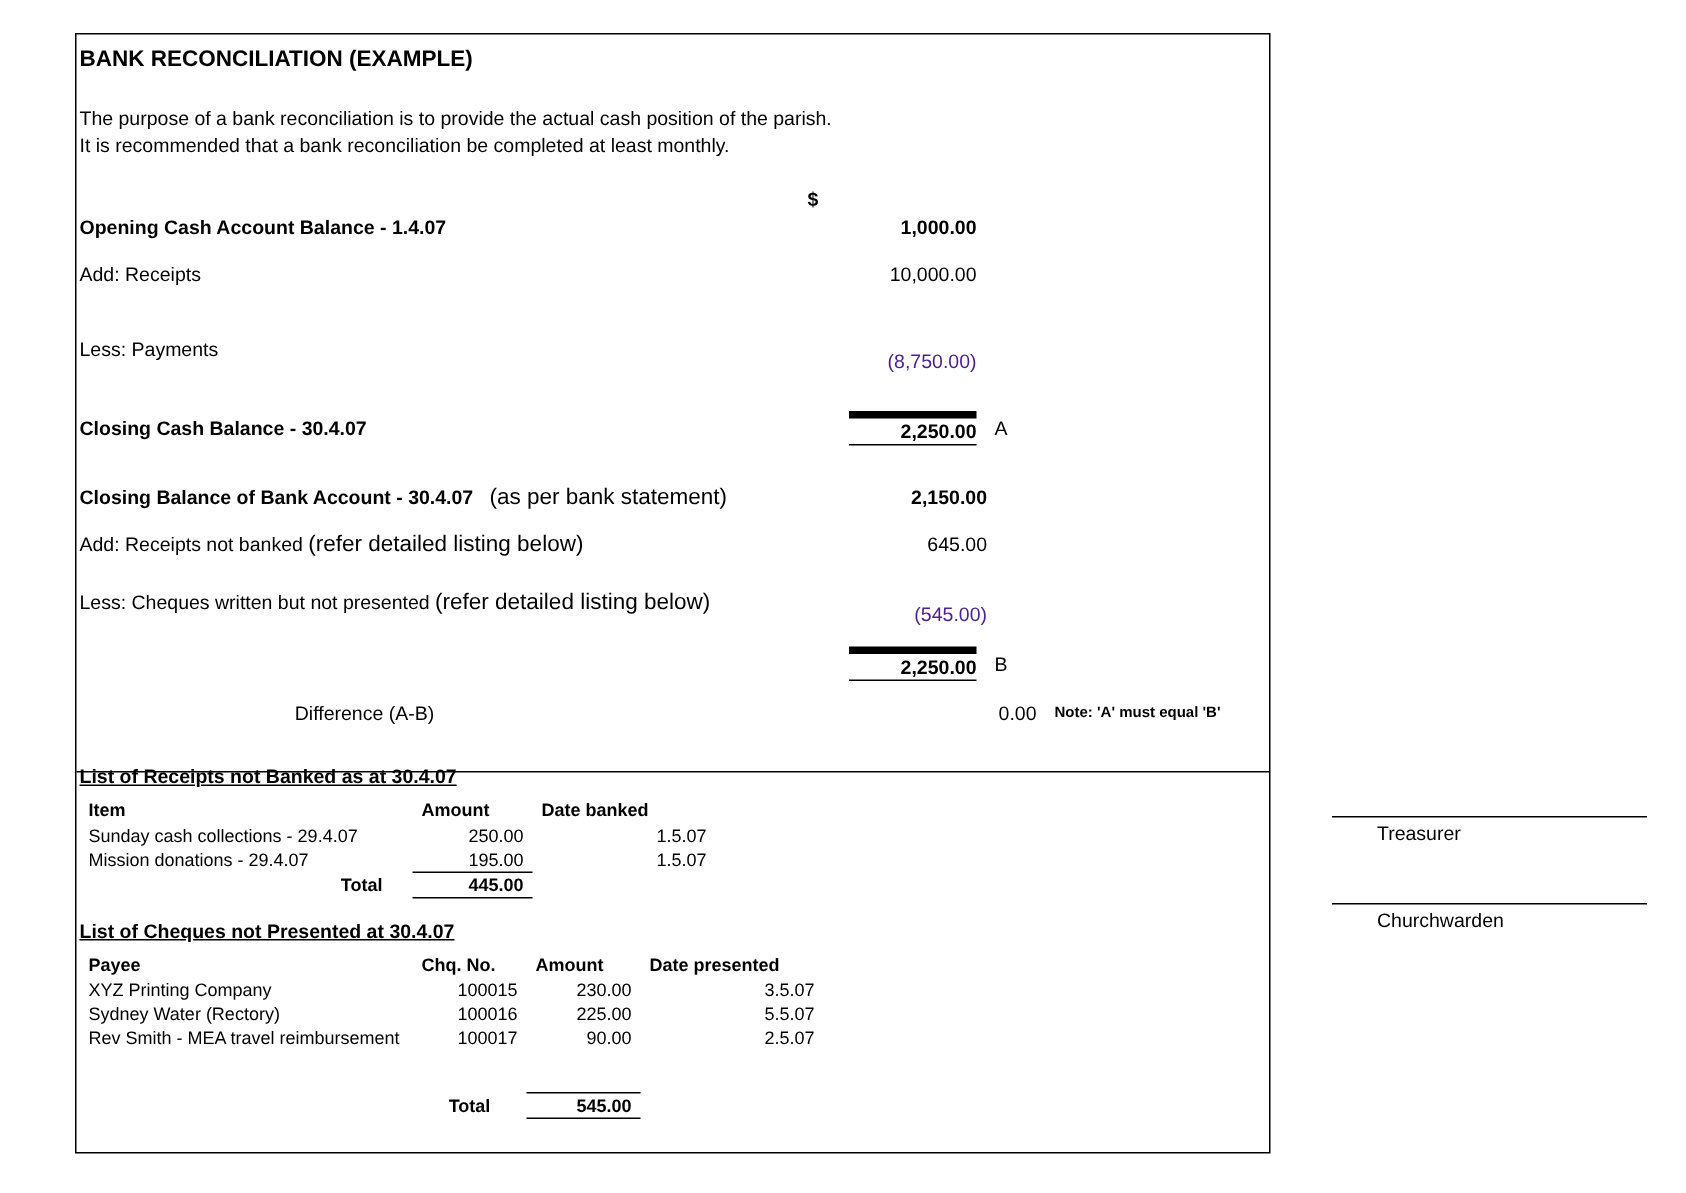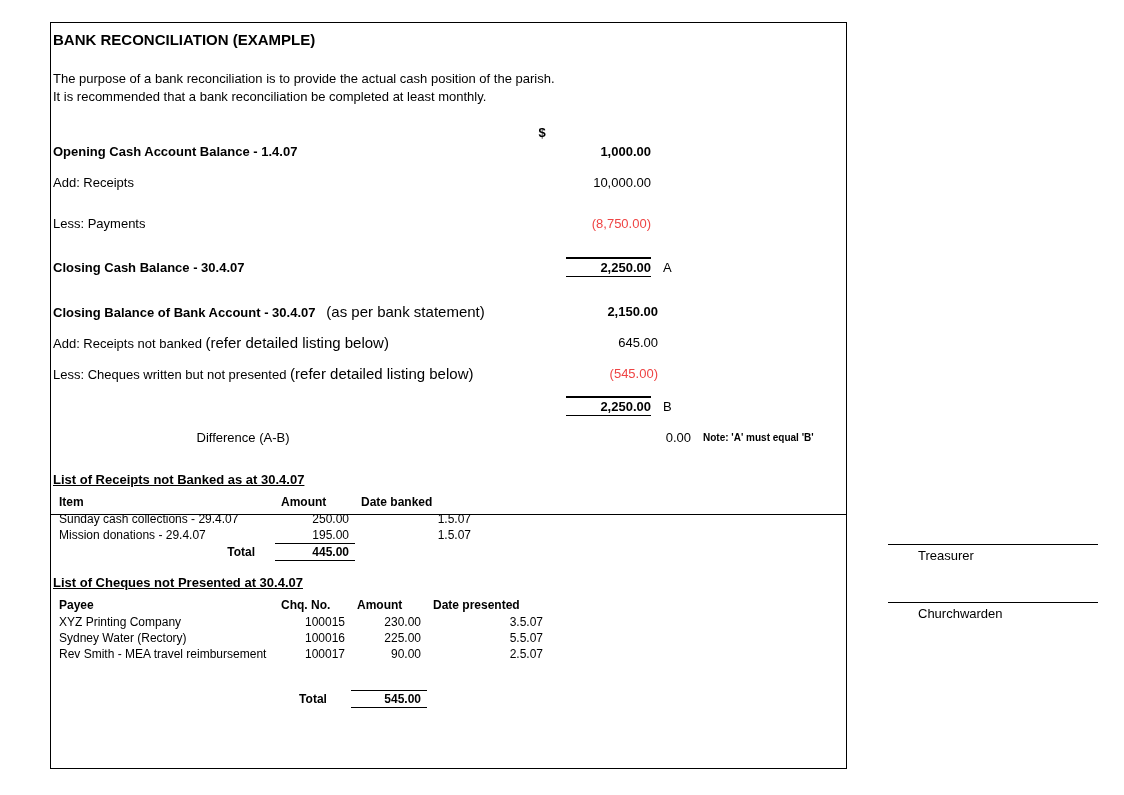--- a/index.html
+++ b/index.html
@@ -37,22 +37,22 @@
   .line {
     display: flex;
     align-items: center;
     padding: 0 2px;
   }
   .lbl { flex: 0 0 380px; }
   .amtcol { flex: 0 0 218px; text-align: right; padding-right: 8px; }
   .amt { display: inline-block; min-width: 85px; text-align: right; }
   .bold { font-weight: bold; }
   .small { font-size: 15px; }
-  .red { color: #ef4444; }
-  .box-amount-bt { border-top: 2px solid #000000; border-bottom: 1px solid #000; }
+  .red { color: #4c1d95; margin-top: 17px; }
+  .box-amount-bt { border-top: 5px solid #000000; border-bottom: 1px solid #000; }
   .letter { flex: 0 0 24px; padding-left: 4px; }
   .remark { font-size: 10px; font-weight: bold; }
   .hr { position: absolute; left: 0; right: 0; border-top: 1px solid #000; }
 
   .section-hdr {
     font-weight: bold;
     text-decoration: underline;
     padding: 0 2px;
   }
 

